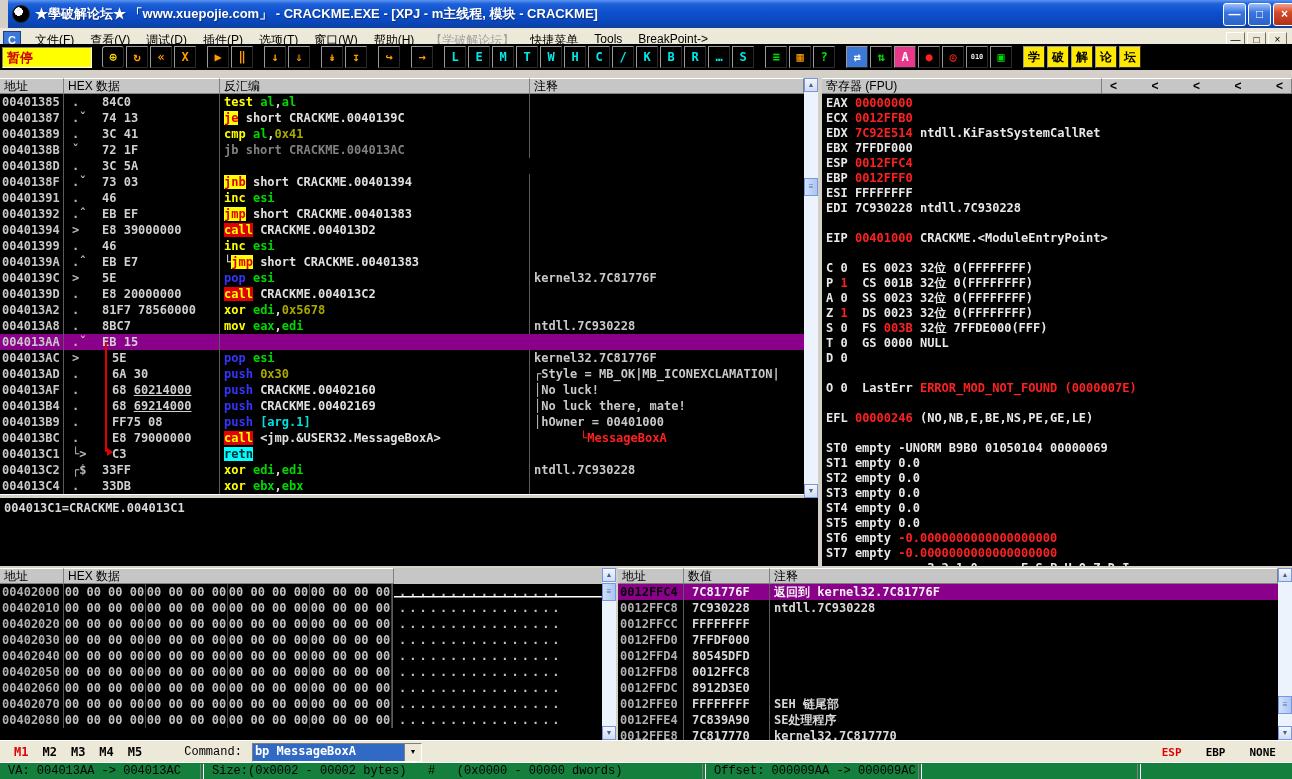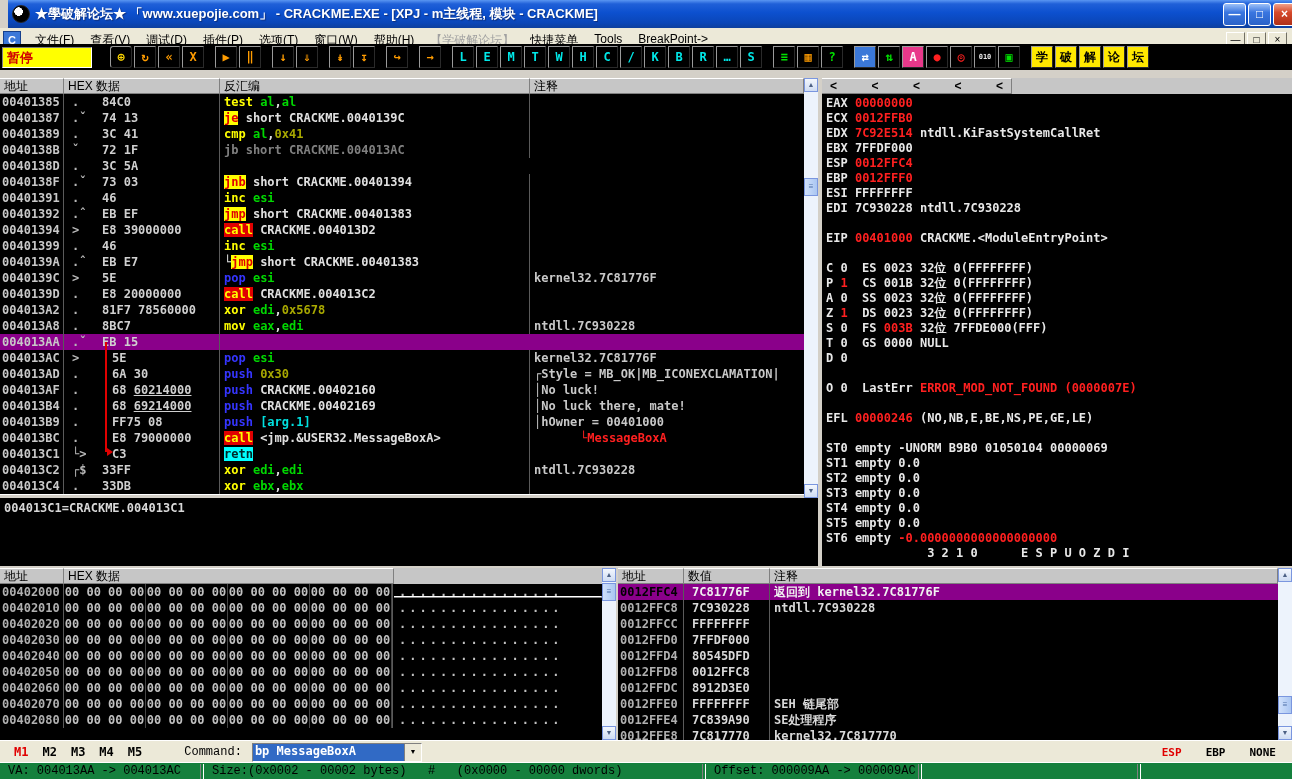--- a/index.html
+++ b/index.html
@@ -24,21 +24,21 @@
     display:flex;align-items:center;font-size:12px;border-bottom:1px solid #aca899;}
   #mdi-icon{width:16px;height:16px;background:#3B78D8;color:#fff;font-weight:bold;font-size:11px;
     display:flex;align-items:center;justify-content:center;margin:0 6px 0 3px;border:1px solid #16408c;}
   .mitem{padding:3px 8px;color:#000;white-space:nowrap;}
   .mitem.mdis{color:#a0a0a0;}
   #mdi-buttons{margin-left:auto;display:flex;gap:2px;margin-right:5px;}
   .mdibtn{width:17px;height:15px;background:#ECE9D8;border:1px solid;border-color:#fff #716f64 #716f64 #fff;
     font-size:10px;line-height:13px;text-align:center;color:#000;}
 
   
-  #toolbar{position:absolute;left:0;top:44px;width:100%;height:26px;background:#000;display:flex;align-items:center;gap:8px;}
+  #toolbar{position:absolute;left:0;top:44px;width:100%;height:26px;background:#000;display:flex;align-items:center;}
   #pause-field{width:84px;height:18px;margin:0 10px 0 2px;background:#FFFF00;color:#D00000;font-weight:bold;
     font-size:13px;padding:1px 0 0 4px;border:1px solid;border-color:#808080 #fff #fff #808080;}
   .tgroup{display:flex;margin-right:9px;}
   .tbtn{width:20px;height:20px;margin-right:2px;background:#000;border:1px solid;border-color:#9a9a9a #2a2a2a #2a2a2a #9a9a9a;
     display:flex;align-items:center;justify-content:center;
     font-family:"DejaVu Sans Mono",monospace;font-weight:bold;font-size:12px;}
   .b-org{color:#FF9C00;} .b-cyn{color:#00E8E8;} .b-grn{color:#00E000;} .b-red{color:#FF2020;}
   .b-blu{background:#3B78D8;color:#fff;} .b-pnk{background:#E8388A;color:#fff;}
   .b-bit{color:#E8E8E8;font-size:7px;letter-spacing:0;} .b-ylw{background:#FFE800;color:#000;font-family:"Liberation Sans",sans-serif;}
   .b-ring{color:#FFD800;border-radius:3px;}
@@ -273,20 +273,21 @@
     </div>
     <div class="sbar" style="right:0;top:0;height:420px;">
       <div class="sbtn" style="top:0;">▲</div>
       <div class="sthumb" style="top:100px;height:18px;">≡</div>
       <div class="sbtn" style="top:406px;">▼</div>
     </div>
   </div>
 
   <div id="regs-pane" class="pane">
     <div class="phead" id="regs-head">
+      <div class="phcell" id="regs-title">寄存器 (FPU)</div>
       <div class="phcell" id="regs-arrows">
           <span>&lt;</span>
           <span>&lt;</span>
           <span>&lt;</span>
           <span>&lt;</span>
           <span>&lt;</span>
         </div>
     </div>
     <div id="regs-body" class="mono12">
         <div class="rline"><span class="t-w">EAX </span><span class="t-r">00000000</span></div>
@@ -312,20 +313,21 @@
         <div class="rline">&nbsp;</div>
         <div class="rline"><span class="t-w">EFL </span><span class="t-r">00000246</span><span class="t-w"> (NO,NB,E,BE,NS,PE,GE,LE)</span></div>
         <div class="rline">&nbsp;</div>
         <div class="rline"><span class="t-w">ST0 empty -UNORM B9B0 01050104 00000069</span></div>
         <div class="rline"><span class="t-w">ST1 empty 0.0</span></div>
         <div class="rline"><span class="t-w">ST2 empty 0.0</span></div>
         <div class="rline"><span class="t-w">ST3 empty 0.0</span></div>
         <div class="rline"><span class="t-w">ST4 empty 0.0</span></div>
         <div class="rline"><span class="t-w">ST5 empty 0.0</span></div>
         <div class="rline"><span class="t-w">ST6 empty </span><span class="t-r">-0.0000000000000000000</span></div>
+        <div class="rline"><span class="t-w">ST7 empty </span><span class="t-r">-0.0000000000000000000</span></div>
         <div class="rline"><span class="t-w">              3 2 1 0      E S P U O Z D I</span></div>
       </div>
   </div>
 
   <div id="dump-pane" class="pane">
     <div class="phead" style="width:602px;">
       <div class="phcell" style="width:64px;">地址</div>
       <div class="phcell" style="width:330px;">HEX 数据</div>
       <div class="phcell" style="flex:1;margin-top:28px;">ASCII</div>
     </div>

